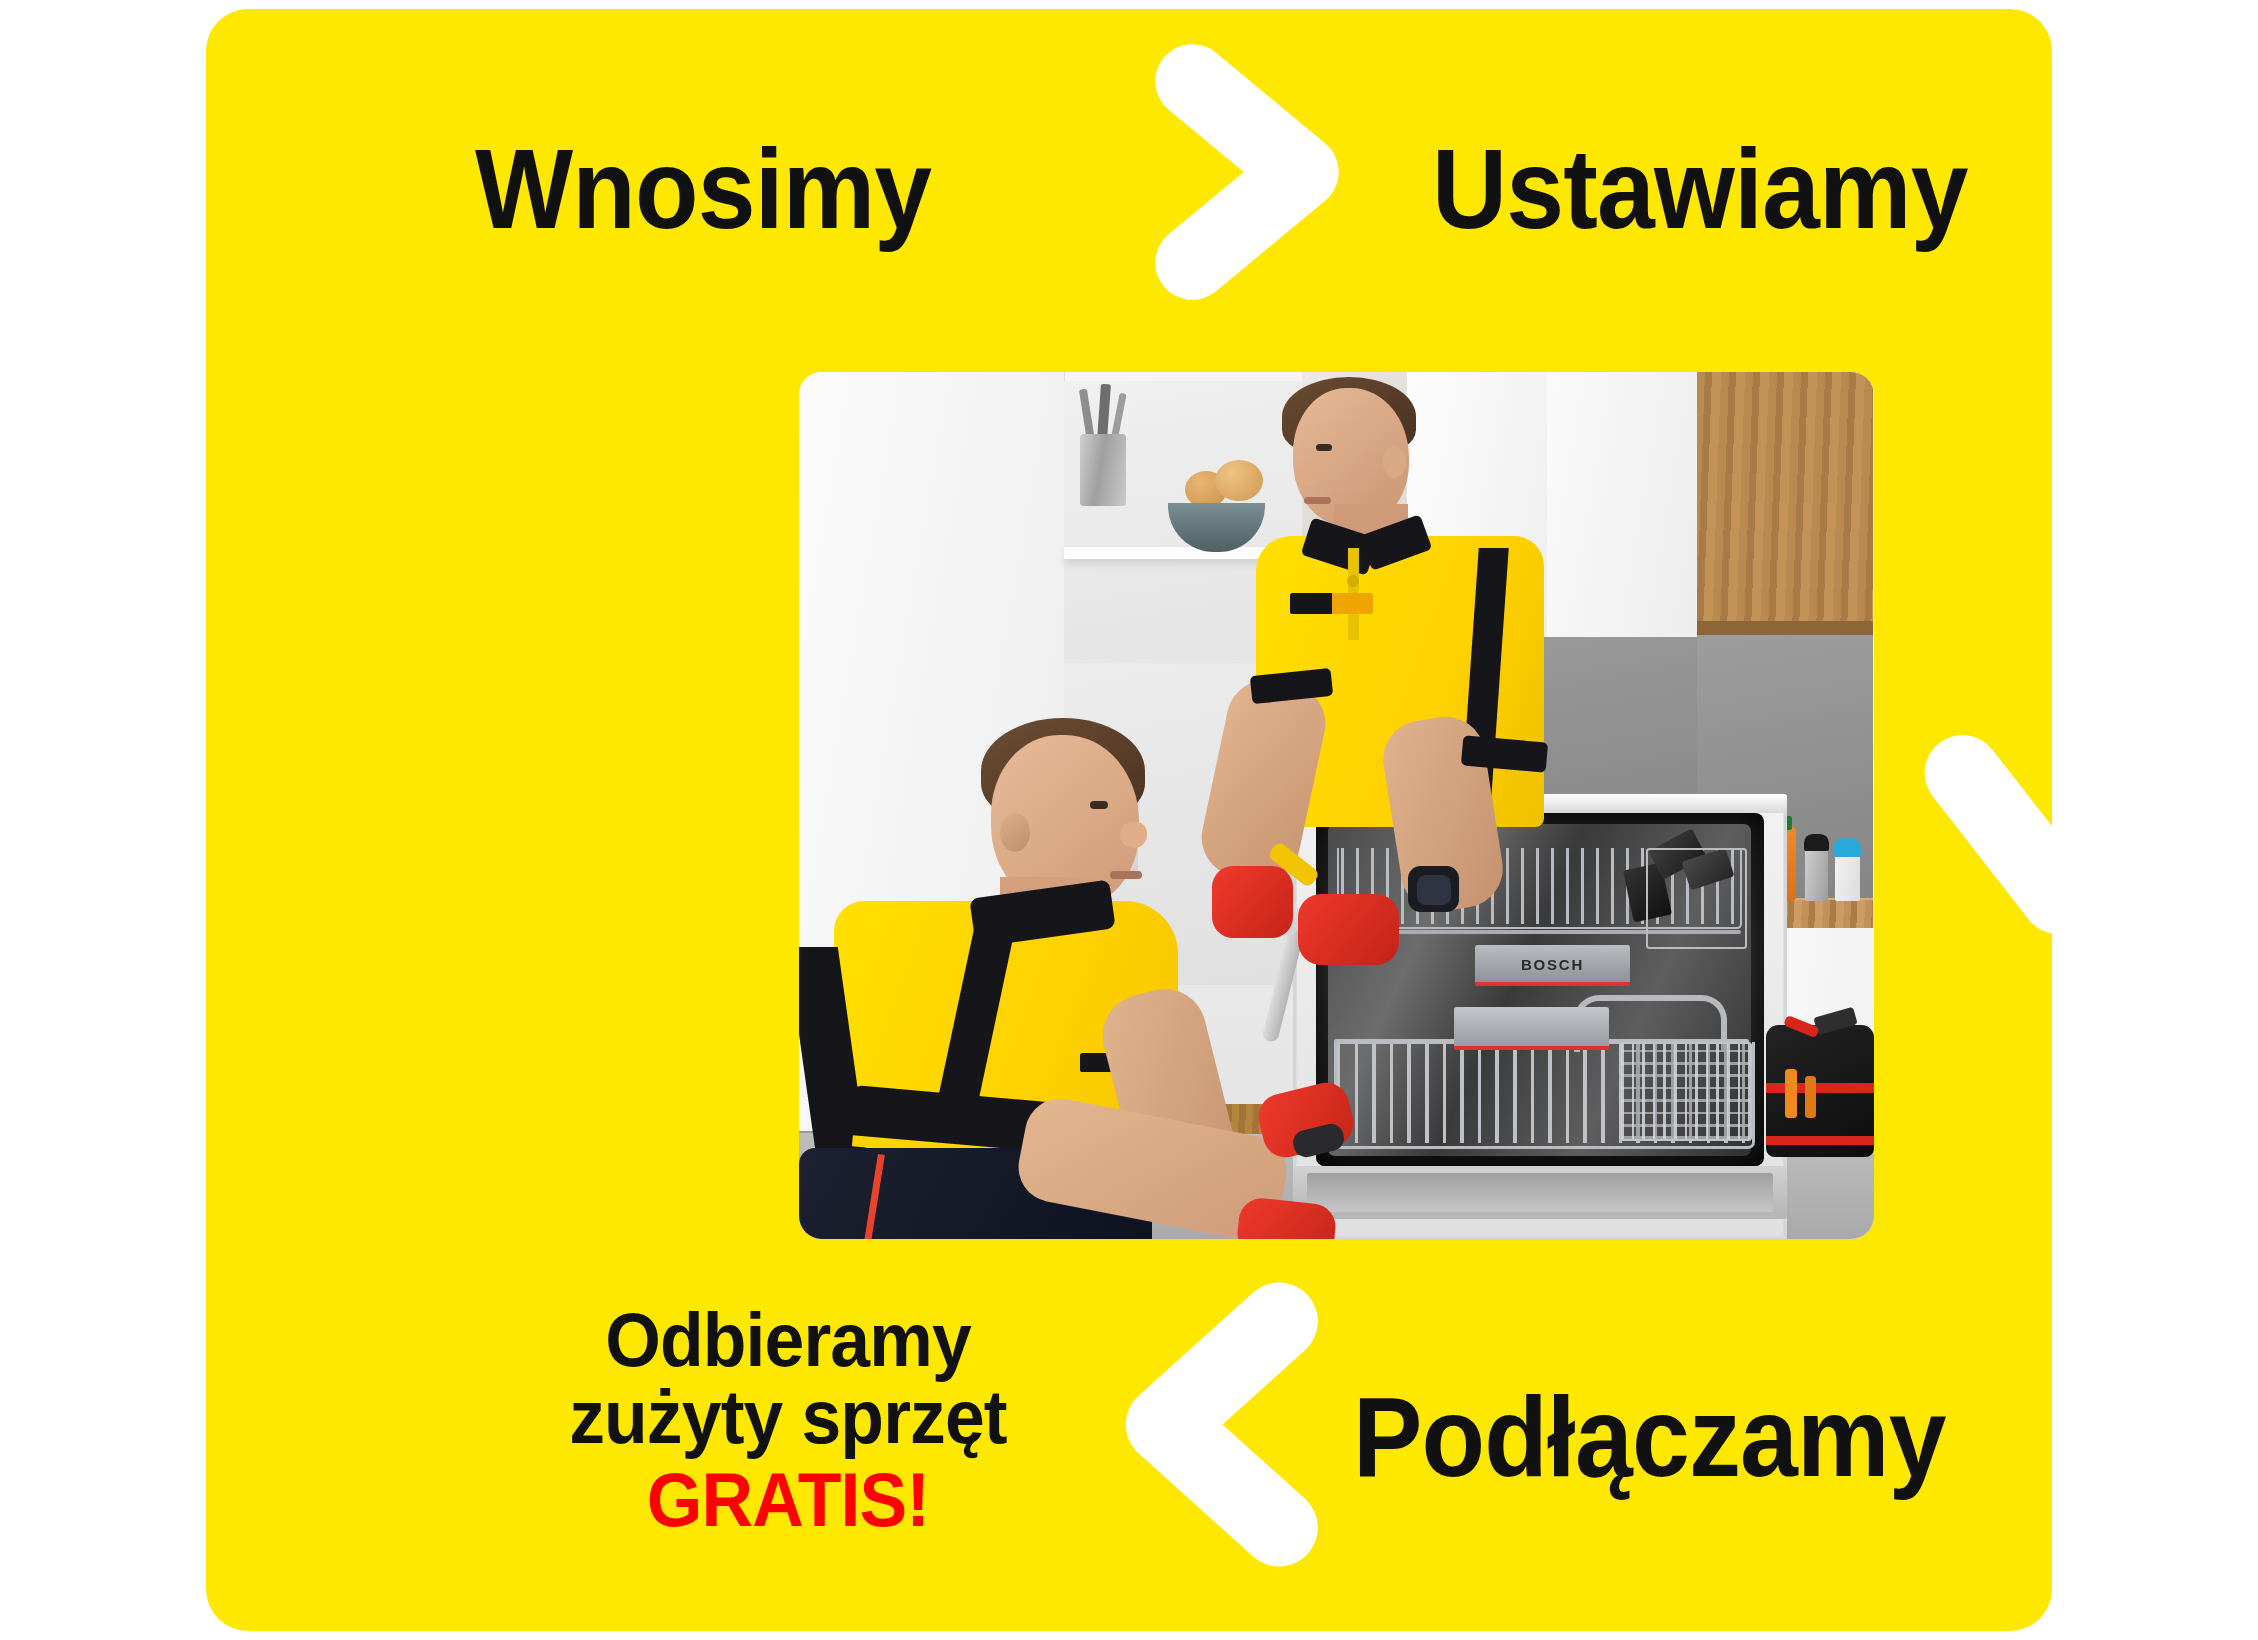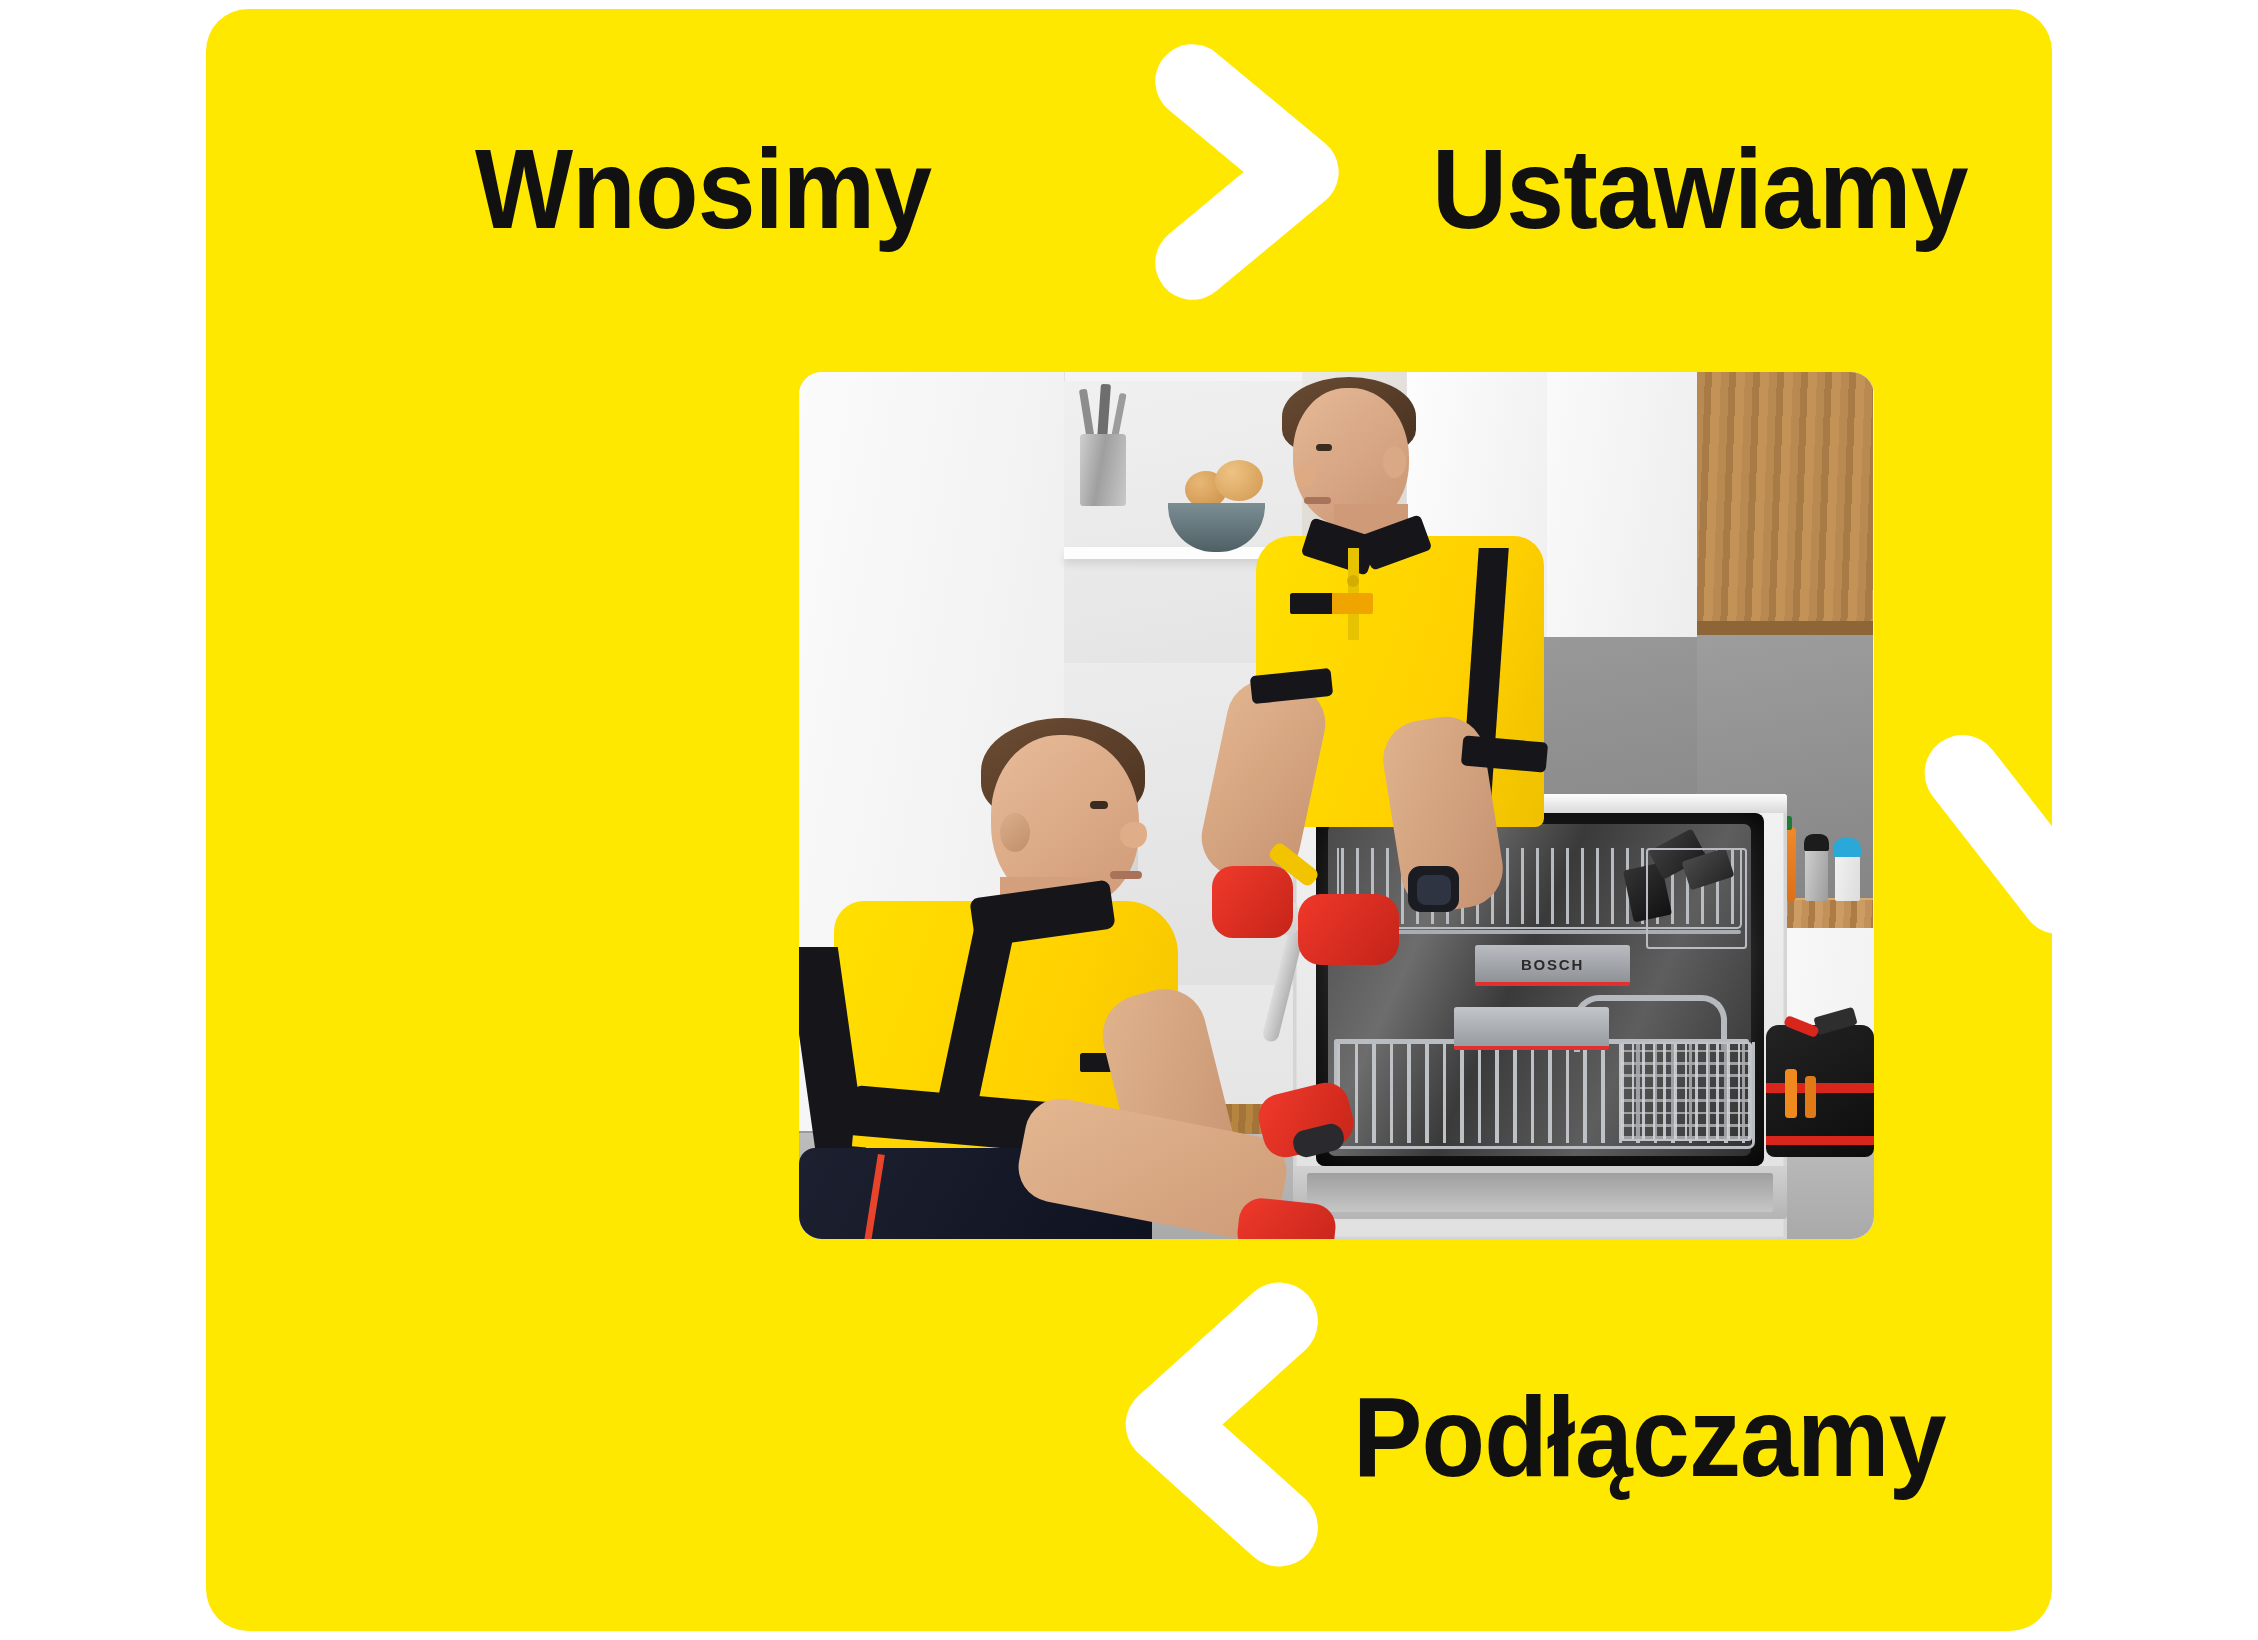--- a/index.html
+++ b/index.html
@@ -444,16 +444,21 @@
     <svg class="chev" id="chev-left" viewBox="0 0 250 330">
       <polyline points="196,48 66,165 196,282" fill="none" stroke="#ffffff" stroke-width="88" stroke-linecap="round" stroke-linejoin="round"></polyline>
     </svg>
 
     <div class="hl" id="t-wnosimy">Wnosimy</div>
 
     <div class="hl" id="t-ustawiamy">Ustawiamy</div>
 
     <div class="hl" id="t-podlaczamy">Podłączamy</div>
 
+    <div class="blk-odbieramy">
+      <span class="l1">Odbieramy</span>
+      <span class="l2">zużyty sprzęt</span>
+      <span class="l3">GRATIS!</span>
+    </div>
 
   </div>
 </div>
 
 
 </body></html>

